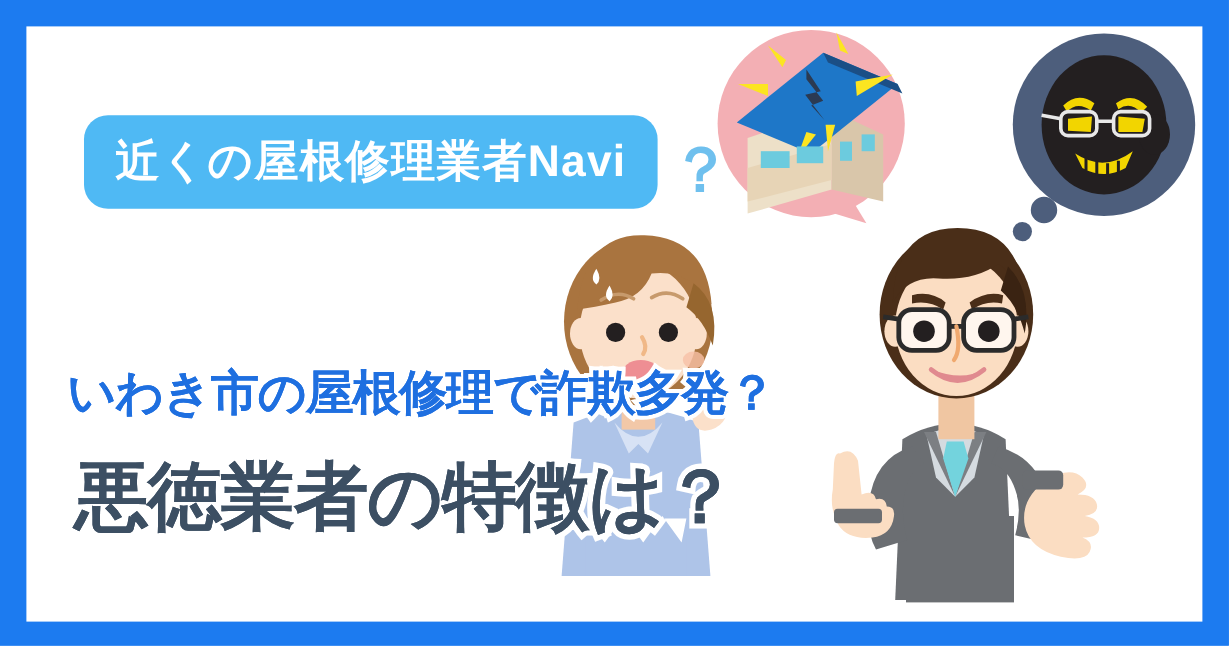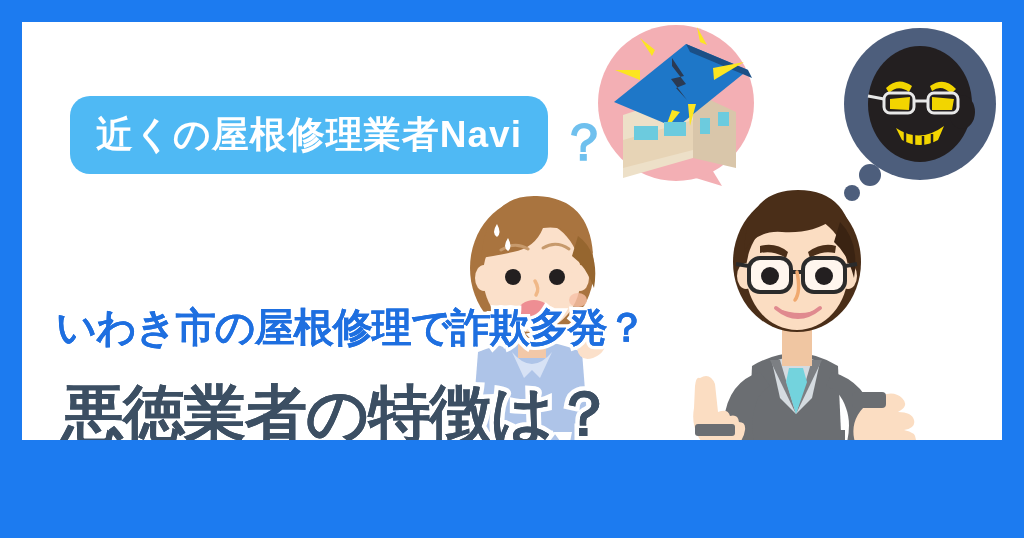--- a/index.html
+++ b/index.html
@@ -2,21 +2,21 @@
 <html><head>
 <meta charset="utf-8">
 <style>
   html,body{margin:0;padding:0;}
   body{
     width:1024px;height:538px;overflow:hidden;
     font-family:"Liberation Sans","DejaVu Sans",sans-serif;
     background:#1C7BF0;
   }
   .canvas{
-    position:relative;width:1024px;height:440px;
+    position:relative;width:1024px;height:538px;
     background:#1C7BF0;overflow:hidden;
   }
   .inner-white{
     position:absolute;left:22px;top:22px;
     width:980px;height:496px;background:#ffffff;
   }
 
   
   .badge{
     position:absolute;left:70px;top:96px;width:478px;height:78px;

